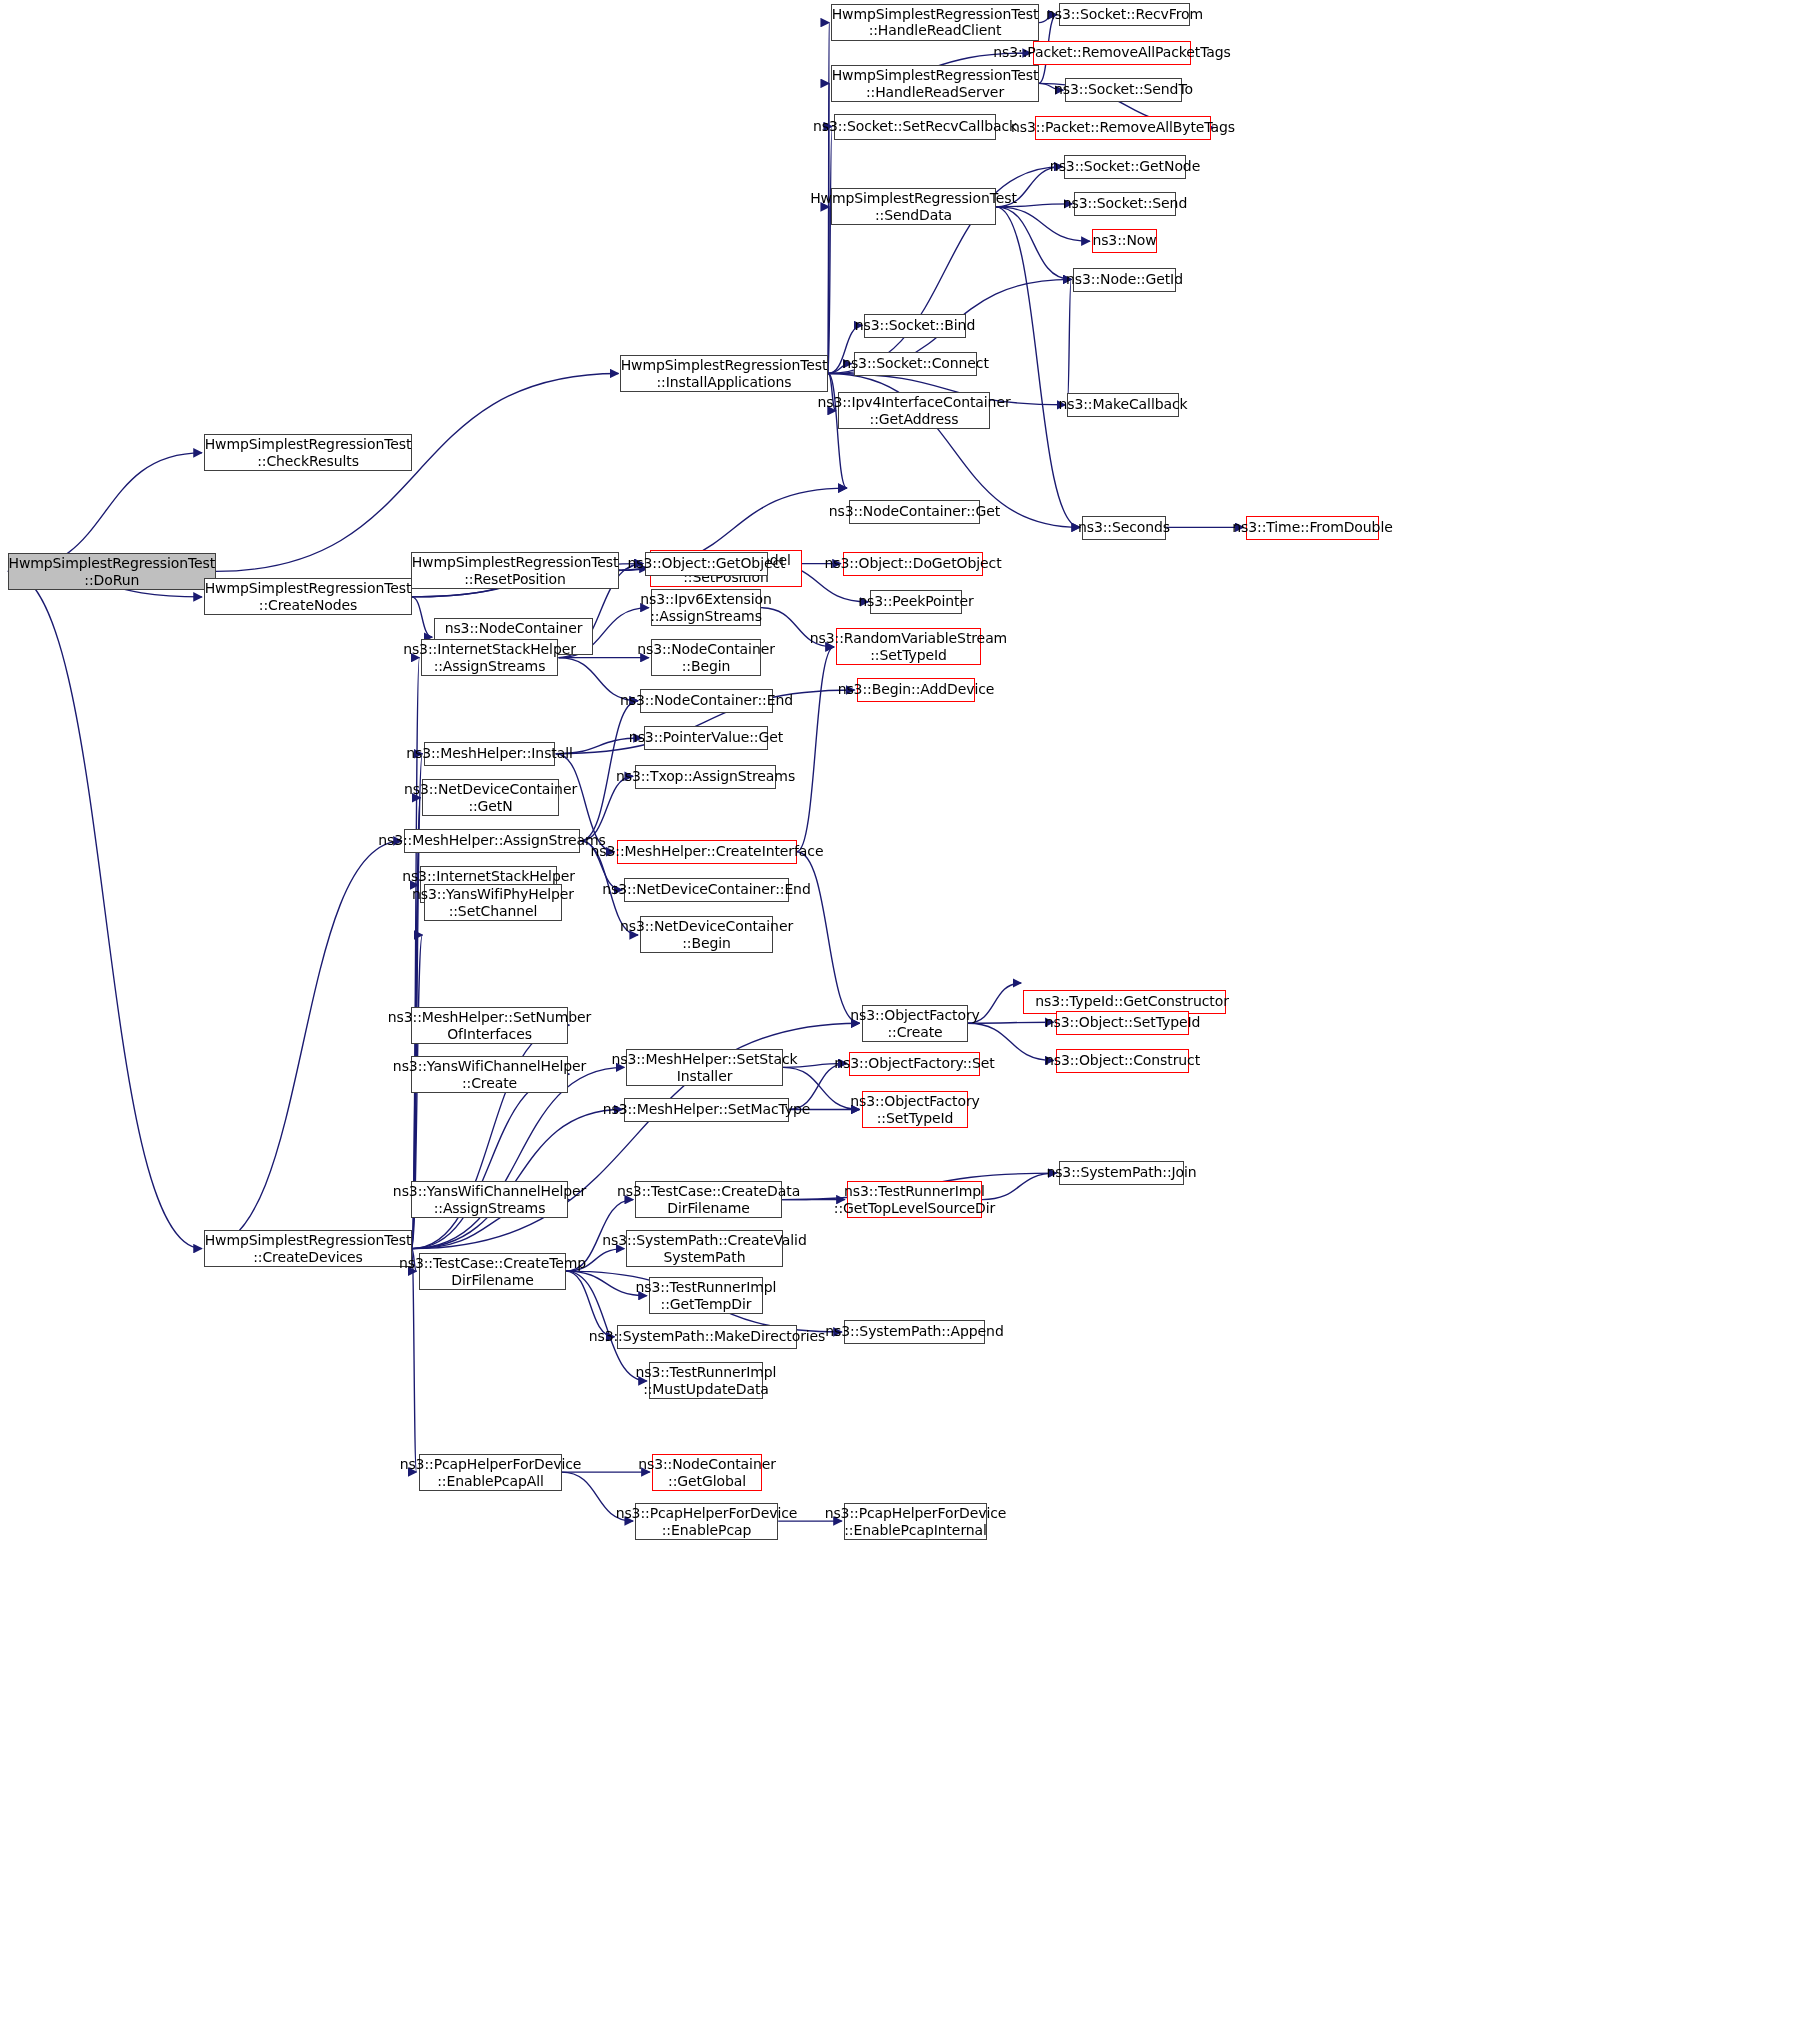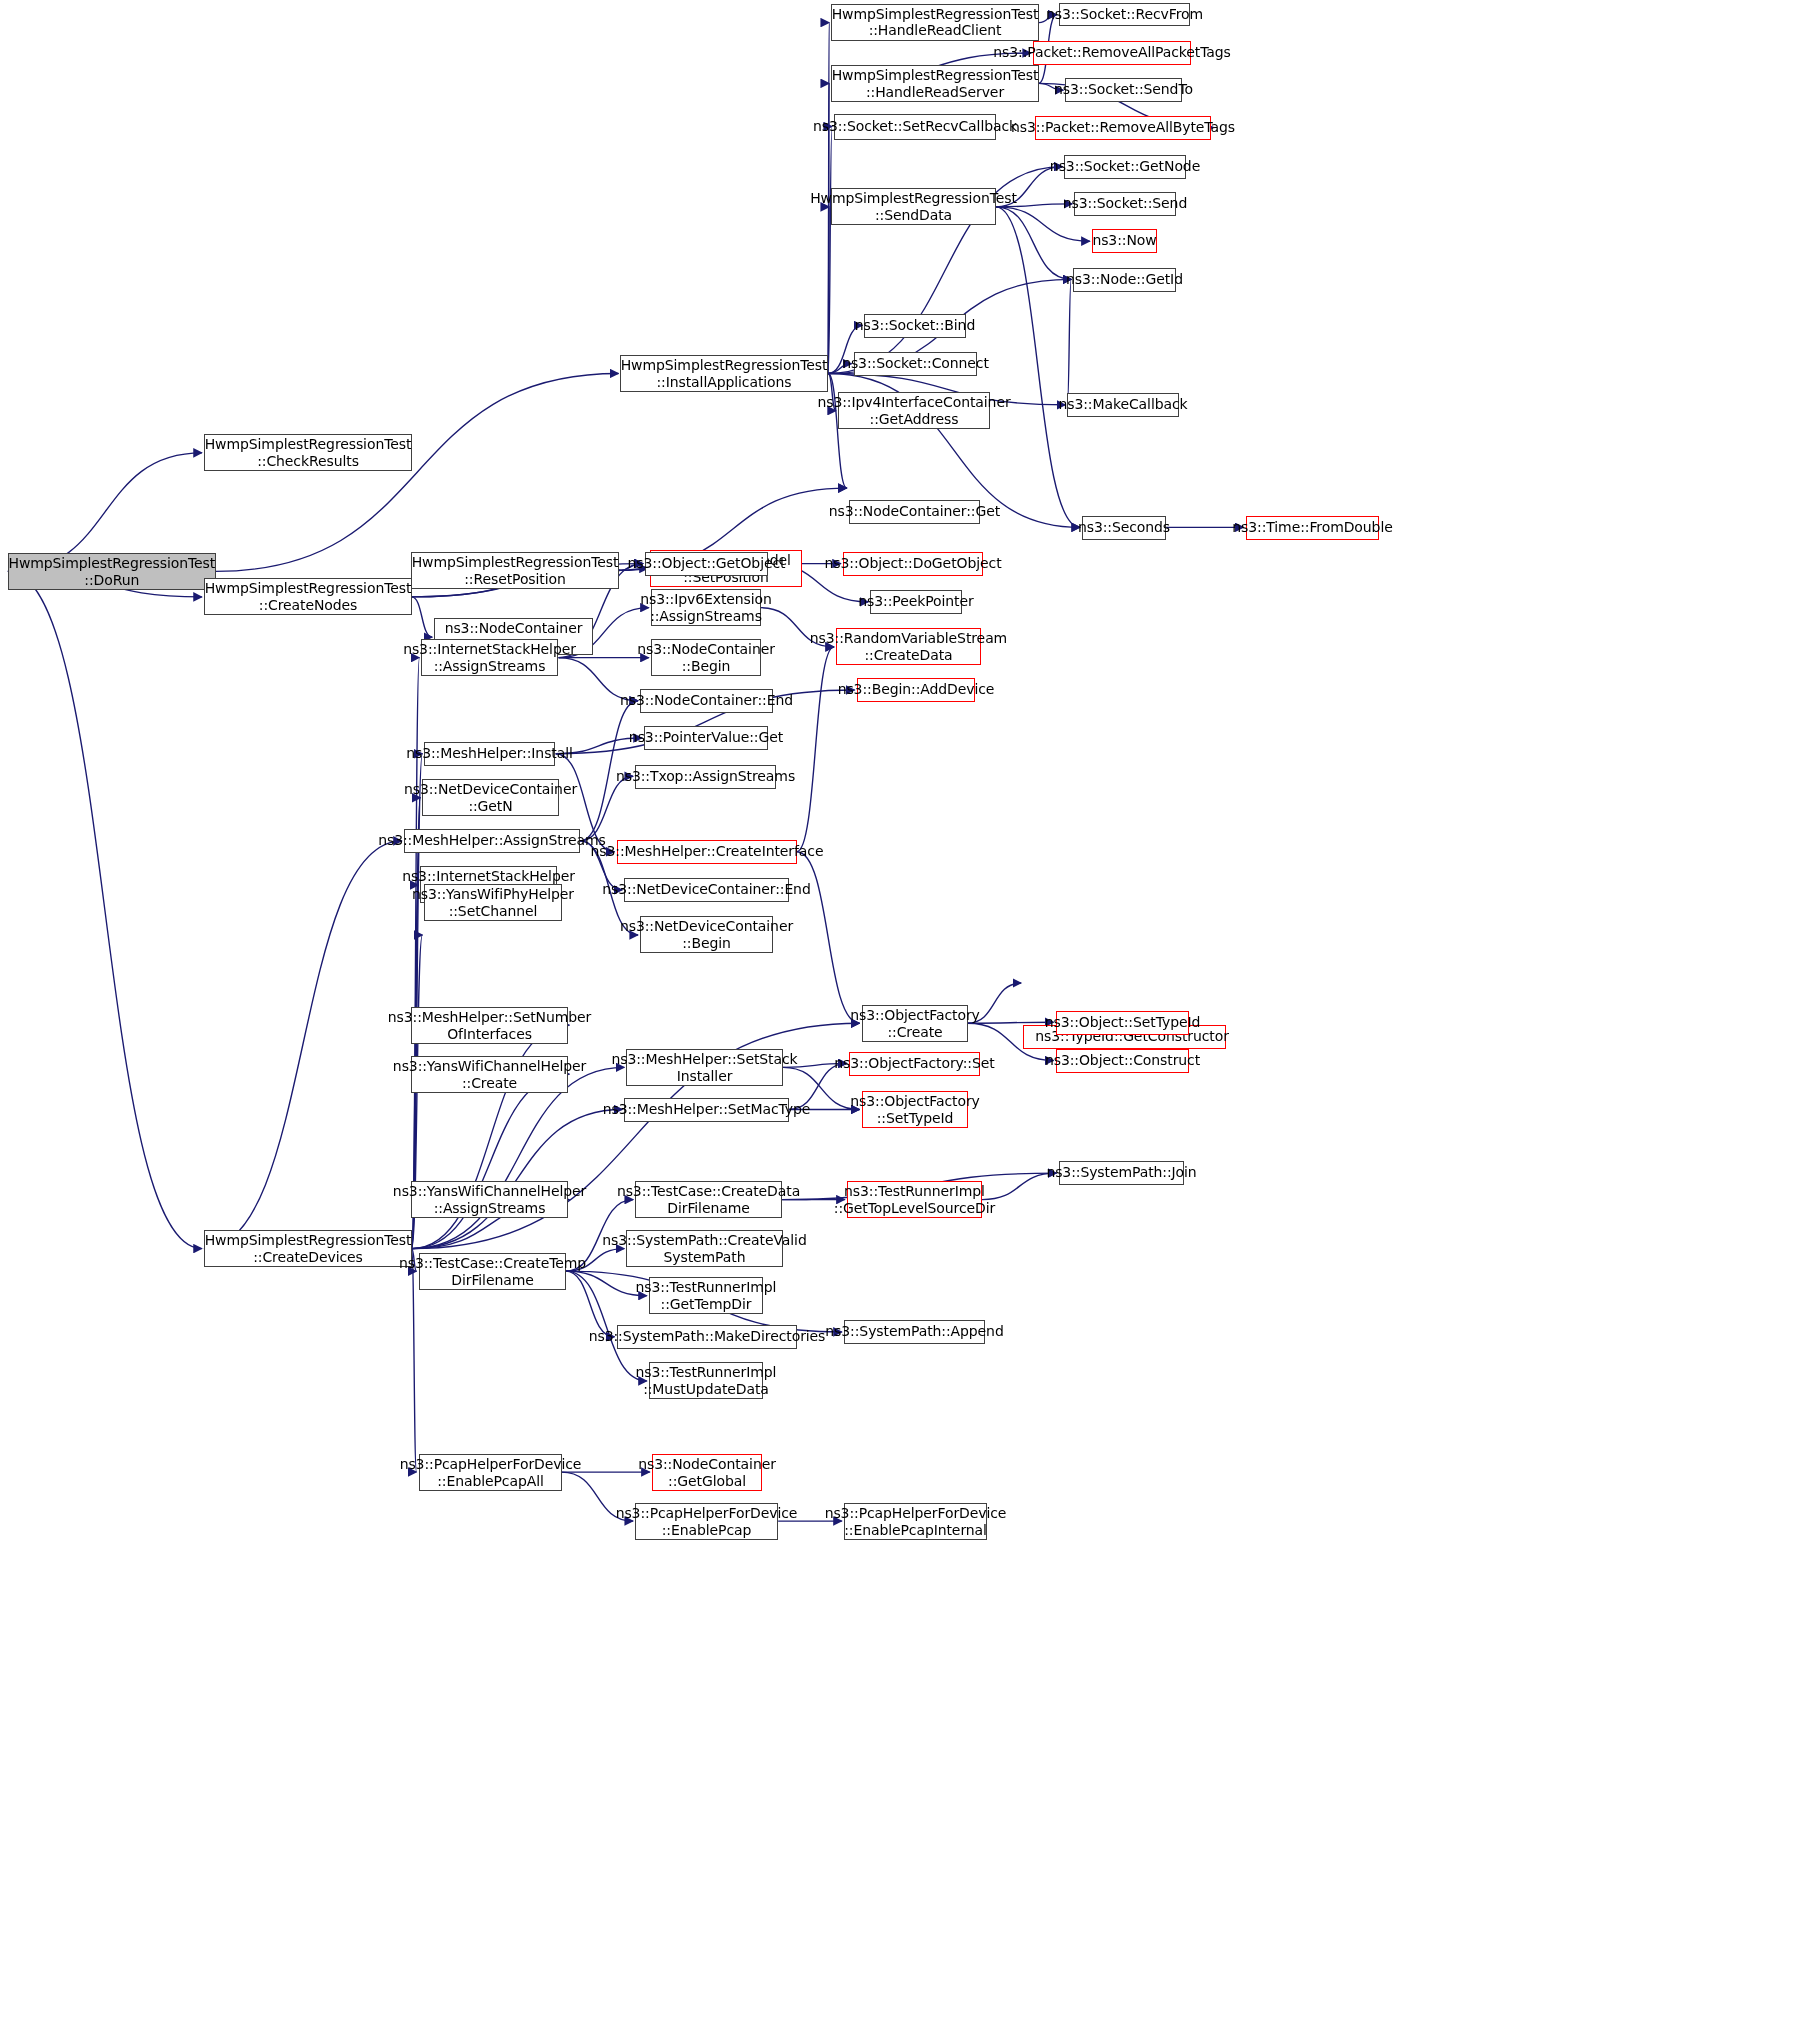--- a/index.html
+++ b/index.html
@@ -187,21 +187,21 @@
       <div class="node" style="left: 645px; top: 552px; width: 123px; height: 23.5px;">ns3::Object::GetObject</div>
       <div class="node red" style="left: 843px; top: 552px; width: 140px; height: 23.5px;">ns3::Object::DoGetObject</div>
       <div class="node" style="left: 651px; top: 589px; width: 110px; height: 37px;">ns3::Ipv6Extension
 ::AssignStreams</div>
       <div class="node" style="left: 870px; top: 590px; width: 92px; height: 23.5px;">ns3::PeekPointer</div>
       <div class="node" style="left: 421px; top: 639px; width: 137px; height: 37px;">ns3::InternetStackHelper
 ::AssignStreams</div>
       <div class="node" style="left: 651px; top: 639px; width: 110px; height: 37px;">ns3::NodeContainer
 ::Begin</div>
       <div class="node red" style="left: 836px; top: 628px; width: 145px; height: 37px;">ns3::RandomVariableStream
-::CreateData</div>
+::SetTypeId</div>
       <div class="node red" style="left: 857px; top: 678px; width: 118px; height: 23.5px;">ns3::Begin::AddDevice</div>
       <div class="node" style="left: 640px; top: 689px; width: 133px; height: 23.5px;">ns3::NodeContainer::End</div>
       <div class="node" style="left: 644px; top: 726px; width: 124px; height: 23.5px;">ns3::PointerValue::Get</div>
       <div class="node" style="left: 424px; top: 742px; width: 131px; height: 23.5px;">ns3::MeshHelper::Install</div>
       <div class="node" style="left: 635px; top: 765px; width: 141px; height: 23.5px;">ns3::Txop::AssignStreams</div>
       <div class="node" style="left: 422px; top: 779px; width: 137px; height: 37px;">ns3::NetDeviceContainer
 ::GetN</div>
       <div class="node" style="left: 404px; top: 829px; width: 176px; height: 23.5px;">ns3::MeshHelper::AssignStreams</div>
       <div class="node red" style="left: 617px; top: 840px; width: 180px; height: 23.5px;">ns3::MeshHelper::CreateInterface</div>
       <div class="node" style="left: 420px; top: 866px; width: 137px; height: 37px;">ns3::InternetStackHelper
@@ -216,21 +216,21 @@
       <div class="node" style="left: 411px; top: 1056px; width: 157px; height: 37px;">ns3::YansWifiChannelHelper
 ::Create</div>
       <div class="node" style="left: 626px; top: 1049px; width: 157px; height: 37px;">ns3::MeshHelper::SetStack
 Installer</div>
       <div class="node" style="left: 624px; top: 1098px; width: 165px; height: 23.5px;">ns3::MeshHelper::SetMacType</div>
       <div class="node" style="left: 862px; top: 1005px; width: 106px; height: 37px;">ns3::ObjectFactory
 ::Create</div>
       <div class="node red" style="left: 849px; top: 1052px; width: 131px; height: 23.5px;">ns3::ObjectFactory::Set</div>
       <div class="node red" style="left: 862px; top: 1091px; width: 106px; height: 37px;">ns3::ObjectFactory
 ::SetTypeId</div>
-      <div class="node red" style="left: 1023px; top: 1025px; width: 203px; height: 23.5px; padding-left: 18px;">ns3::TypeId::GetConstructor</div>
+      <div class="node red" style="left: 1023px; top: 990px; width: 203px; height: 23.5px; padding-left: 18px;">ns3::TypeId::GetConstructor</div>
       <div class="node red" style="left: 1056px; top: 1011px; width: 133px; height: 23.5px;">ns3::Object::SetTypeId</div>
       <div class="node red" style="left: 1056px; top: 1049px; width: 133px; height: 23.5px;">ns3::Object::Construct</div>
       <div class="node" style="left: 411px; top: 1181px; width: 157px; height: 37px;">ns3::YansWifiChannelHelper
 ::AssignStreams</div>
       <div class="node" style="left: 635px; top: 1181px; width: 147px; height: 37px;">ns3::TestCase::CreateData
 DirFilename</div>
       <div class="node red" style="left: 847px; top: 1181px; width: 135px; height: 37px;">ns3::TestRunnerImpl
 ::GetTopLevelSourceDir</div>
       <div class="node" style="left: 1059px; top: 1161px; width: 125px; height: 23.5px;">ns3::SystemPath::Join</div>
       <div class="node" style="left: 626px; top: 1230px; width: 157px; height: 37px;">ns3::SystemPath::CreateValid

